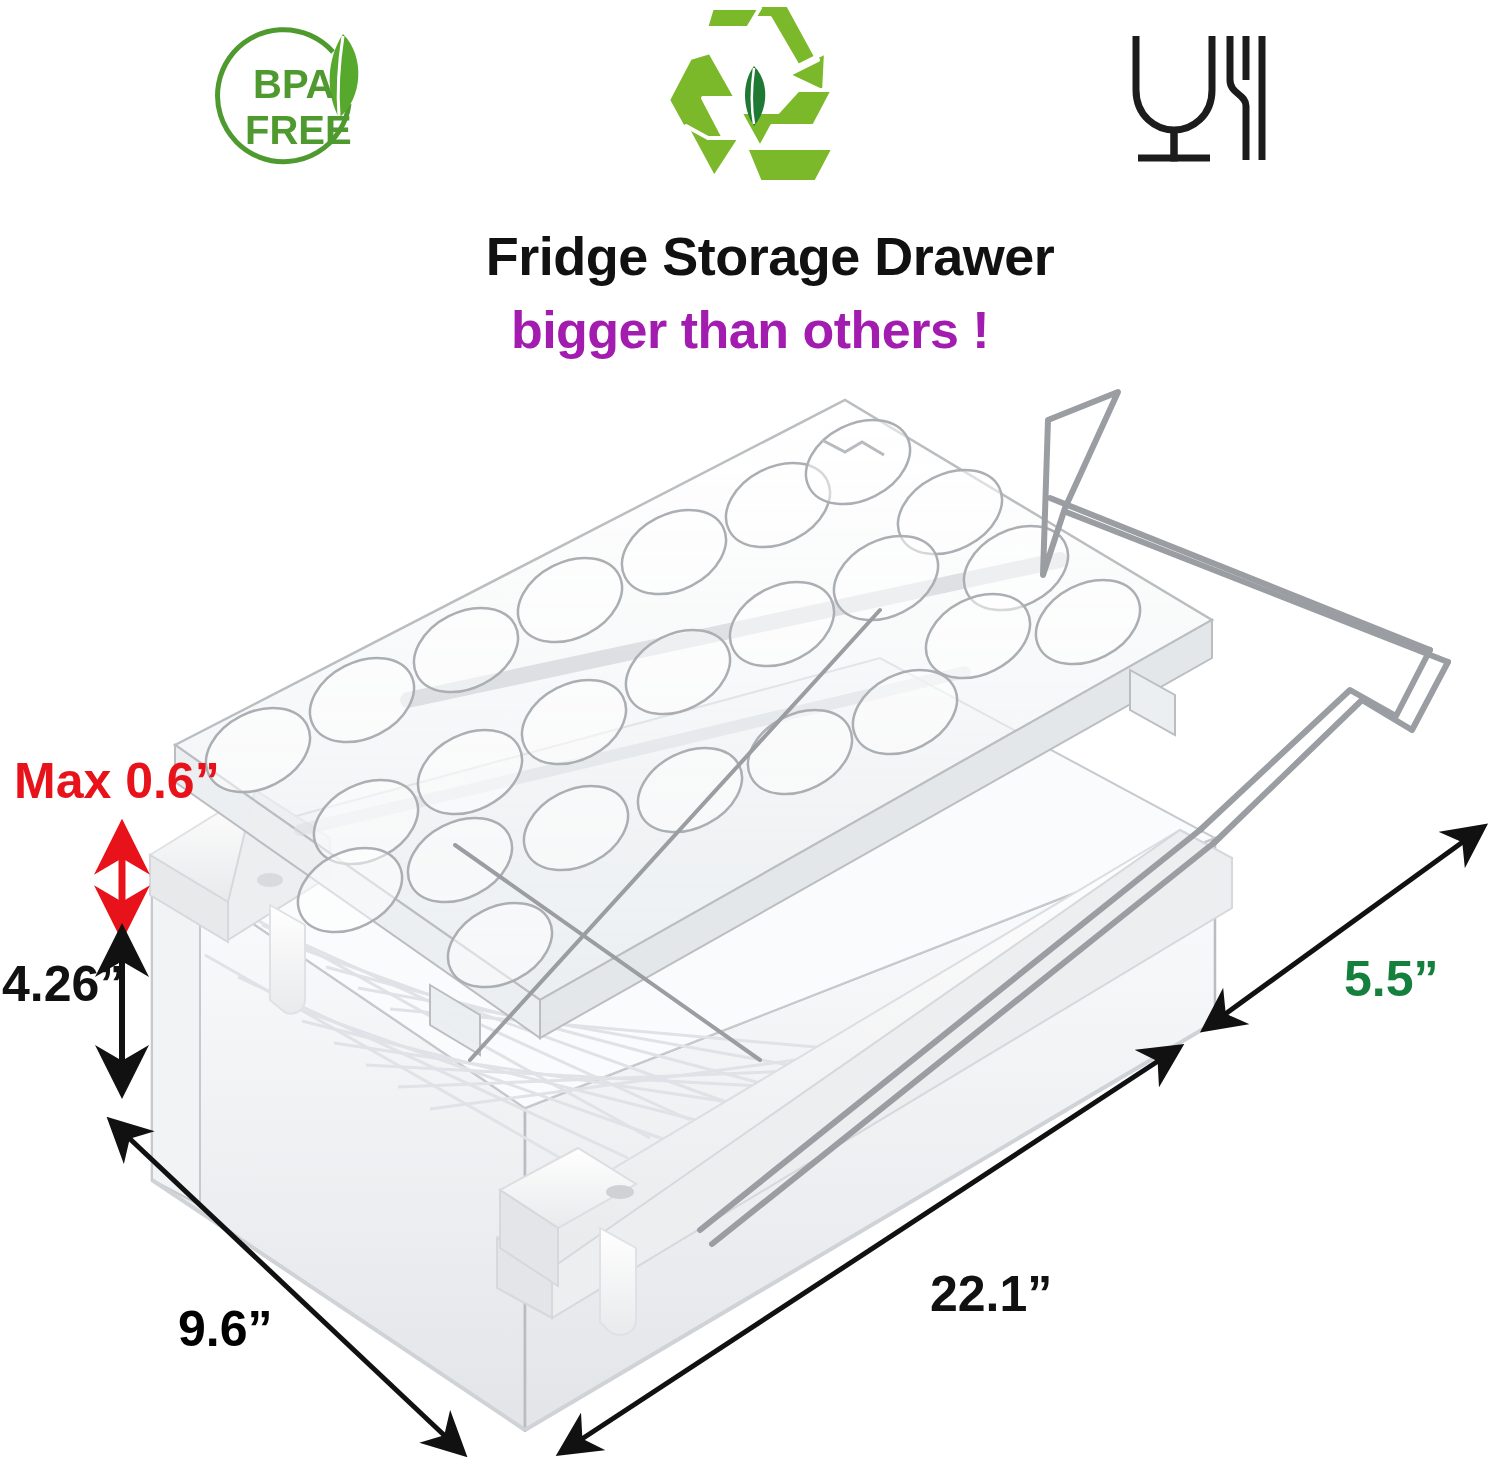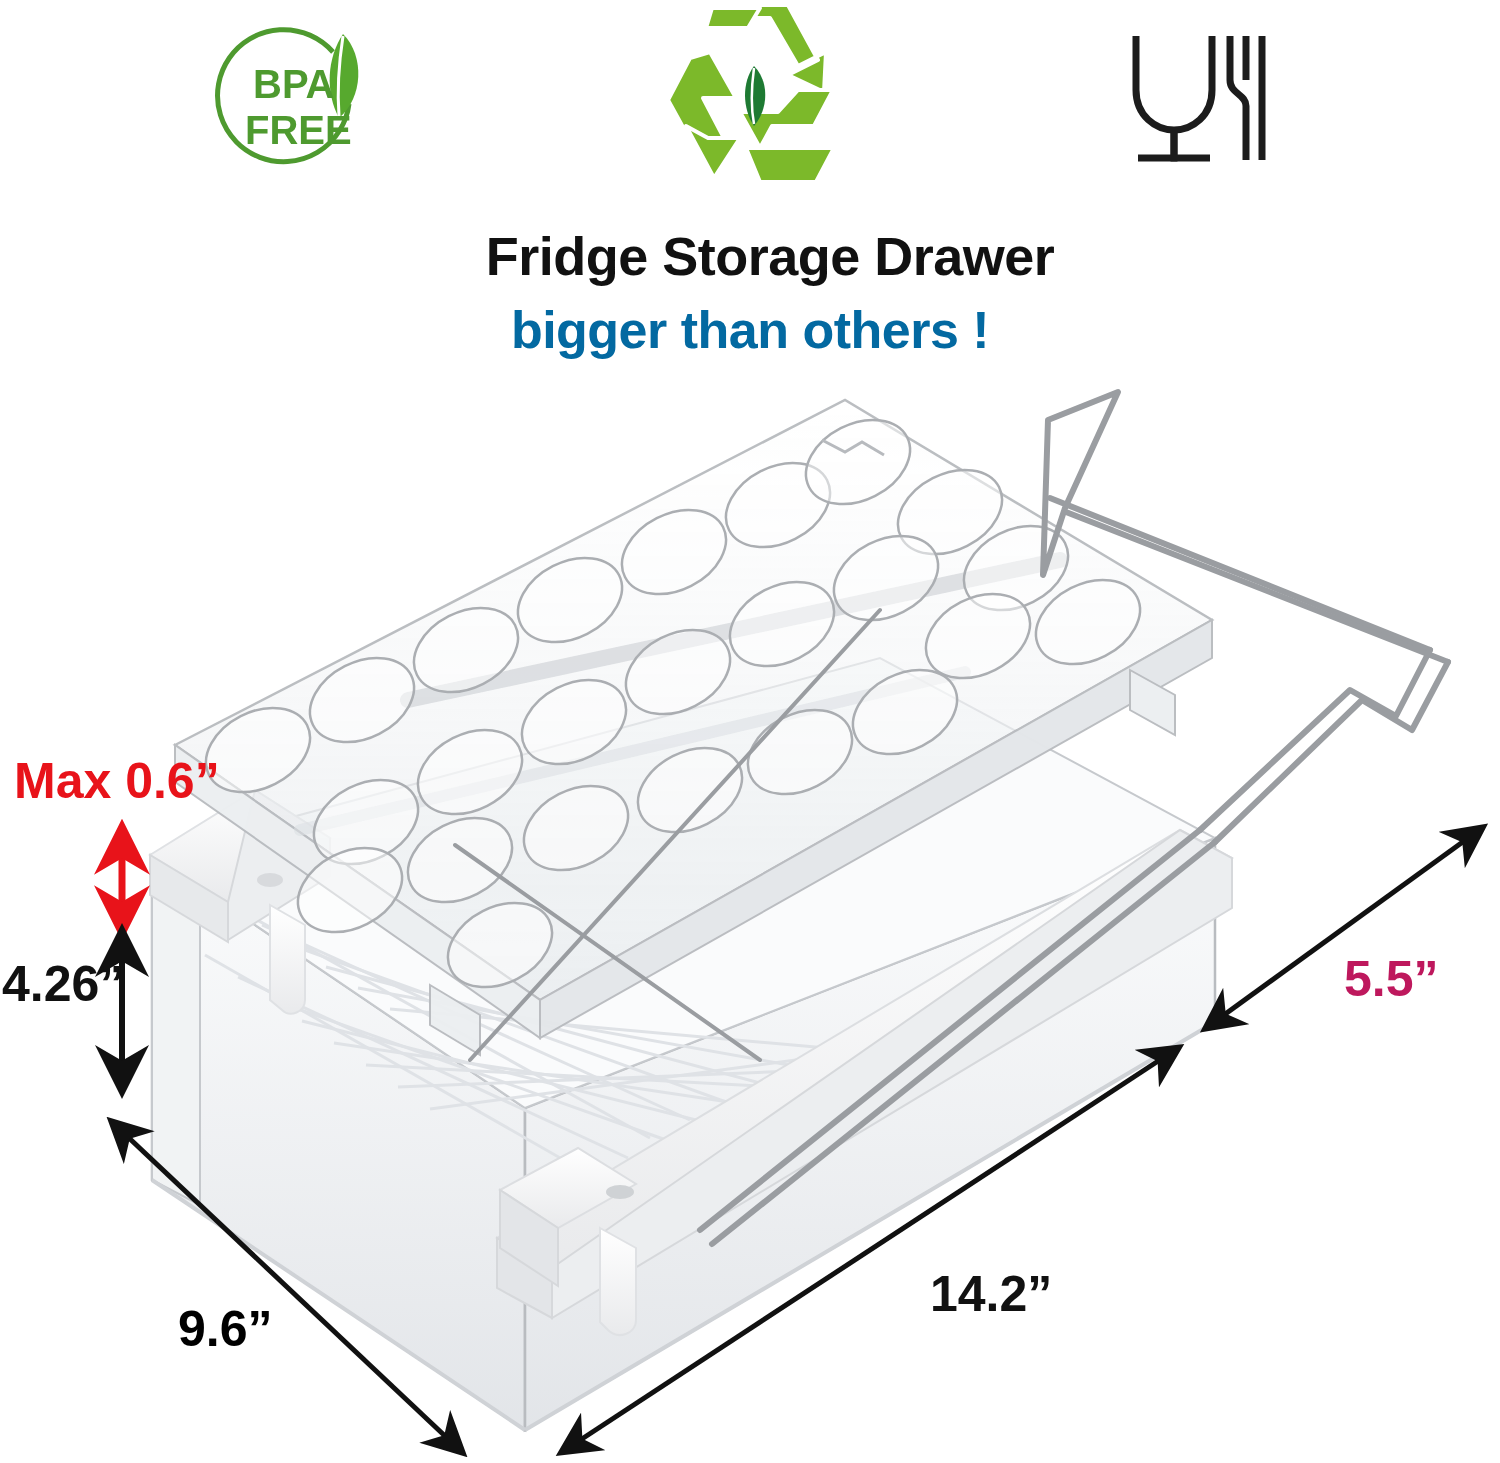--- a/index.html
+++ b/index.html
@@ -48,21 +48,21 @@
     color: #111111;
     letter-spacing: -0.5px;
     line-height: 1.05;
     margin: 0;
     font-family: "Liberation Sans", sans-serif;
     padding-left: 40px;
   }
   #title-sub {
     font-size: 52px;
     font-weight: bold;
-    color: #0369a1;
+    color: #a21caf;
     letter-spacing: -0.5px;
     line-height: 1.05;
     margin: 18px 0 0 0;
     font-family: "Liberation Sans", sans-serif;
   }
 
   
   #product-stage {
     position: absolute;
     left: 0;
@@ -76,21 +76,21 @@
   .dim-label {
     position: absolute;
     font-family: "Liberation Sans", sans-serif;
     font-weight: bold;
     white-space: nowrap;
   }
   #dim-max      { left: 14px;  top: 752px;  font-size: 50px; color: #E8131A; text-align: center; }
   #dim-height   { left: 2px;   top: 955px;  font-size: 50px; color: #111111; }
   #dim-depth    { left: 178px; top: 1300px; font-size: 50px; color: #000000; }
   #dim-width    { left: 930px; top: 1265px; font-size: 50px; color: #111111; }
-  #dim-side     { left: 1344px;top: 950px;  font-size: 50px; color: #be185d; }
+  #dim-side     { left: 1344px;top: 950px;  font-size: 50px; color: #15803d; }
 </style>
 </head>
 <body>
 
 <div id="page">
 
   <div class="badge-row">
 
     <div class="badge" id="badge-bpa">
       <svg viewBox="0 0 160 160" width="160" height="160">
@@ -305,16 +305,16 @@
 
       <line x1="562" y1="1452" x2="1178" y2="1048" stroke="#111111" stroke-width="5" marker-start="url(#arrBlack)" marker-end="url(#arrBlack)"></line>
 
       <line x1="1206" y1="1028" x2="1482" y2="828" stroke="#111111" stroke-width="5" marker-start="url(#arrBlack)" marker-end="url(#arrBlack)"></line>
     </g>
   </svg>
 
   <div class="dim-label" id="dim-max">Max 0.6”</div>
   <div class="dim-label" id="dim-height">4.26”</div>
   <div class="dim-label" id="dim-depth">9.6”</div>
-  <div class="dim-label" id="dim-width">14.2”</div>
+  <div class="dim-label" id="dim-width">22.1”</div>
   <div class="dim-label" id="dim-side">5.5”</div>
 
 </div>
 
 </body></html>

